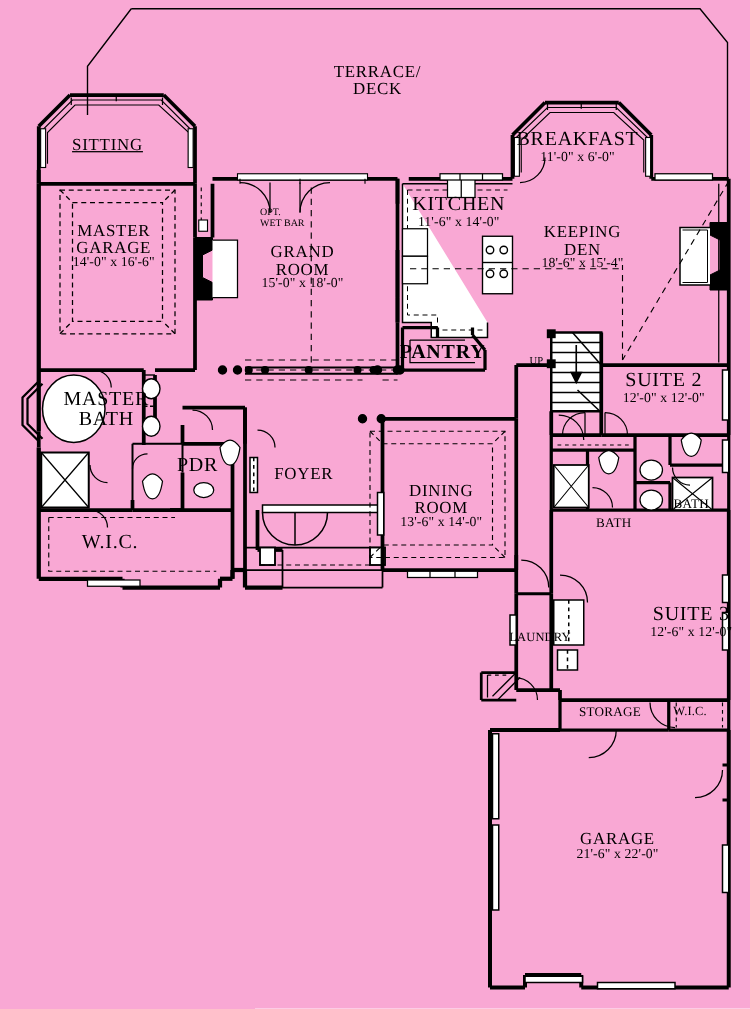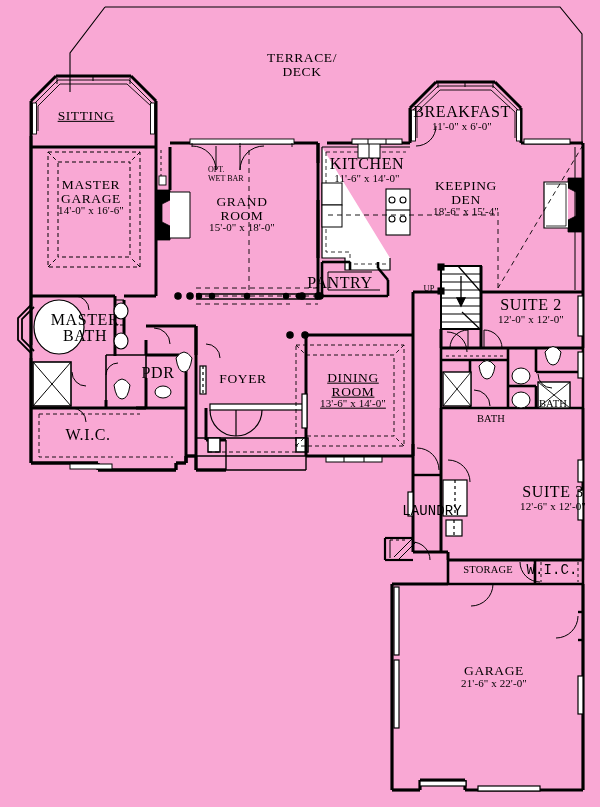--- a/index.html
+++ b/index.html
@@ -51,21 +51,21 @@
   .room-label .dim {
     display: block;
     font-size: 11px;
     letter-spacing: 0.1px;
     margin-top: 0px;
   }
   .room-label.two-line .nm { line-height: 1.0; }
   .lbl-lg .nm { font-size: 13.5px; }
   .lbl-md .nm { font-size: 16px; }
   .lbl-sm .nm { font-size: 10.5px; letter-spacing: 0.2px; }
-  .lbl-xs .nm { font-size: 14px; letter-spacing: 0.1px; font-family: Liberation Mono, monospace; }
+  .lbl-xs .nm { font-size: 10px; letter-spacing: 0.1px; }
 
   .optbar {
     position: absolute;
     font-family: "Liberation Serif", serif;
     font-size: 8px;
     line-height: 1.12;
     color: #000;
     text-align: left;
     white-space: nowrap;
     margin-left: 28px;
@@ -634,42 +634,42 @@
       <span class="nm">KITCHEN</span>
       <span class="dim">11'-6" x 14'-0"</span>
     </div>
 
     <div class="room-label lbl-lg two-line" style="left:466px; top:198px;">
       <span class="nm">KEEPING</span>
       <span class="nm">DEN</span>
       <span class="dim">18'-6" x 15'-4"</span>
     </div>
 
-    <div class="room-label lbl-md" style="left:340px; top:283px;">
+    <div class="room-label lbl-md" style="left:354px; top:283px;font-weight:bold;">
       <span class="nm">PANTRY</span>
     </div>
 
     <div class="room-label lbl-md two-line" style="left:85px; top:328px;">
       <span class="nm">MASTER</span>
       <span class="nm">BATH</span>
     </div>
 
     <div class="room-label lbl-md" style="left:158px; top:373px;">
       <span class="nm">PDR</span>
     </div>
 
     <div class="room-label lbl-lg" style="left:243px; top:379px;">
       <span class="nm">FOYER</span>
     </div>
 
     <div class="room-label lbl-md" style="left:88px; top:435px;">
       <span class="nm">W.I.C.</span>
     </div>
 
-    <div class="room-label lbl-lg two-line" style="left:353px; top:390px;text-decoration:underline;">
+    <div class="room-label lbl-lg two-line" style="left:353px; top:405px;">
       <span class="nm">DINING</span>
       <span class="nm">ROOM</span>
       <span class="dim">13'-6" x 14'-0"</span>
     </div>
 
     <div class="room-label lbl-md" style="left:531px; top:311px;">
       <span class="nm">SUITE 2</span>
       <span class="dim">12'-0" x 12'-0"</span>
     </div>
 

